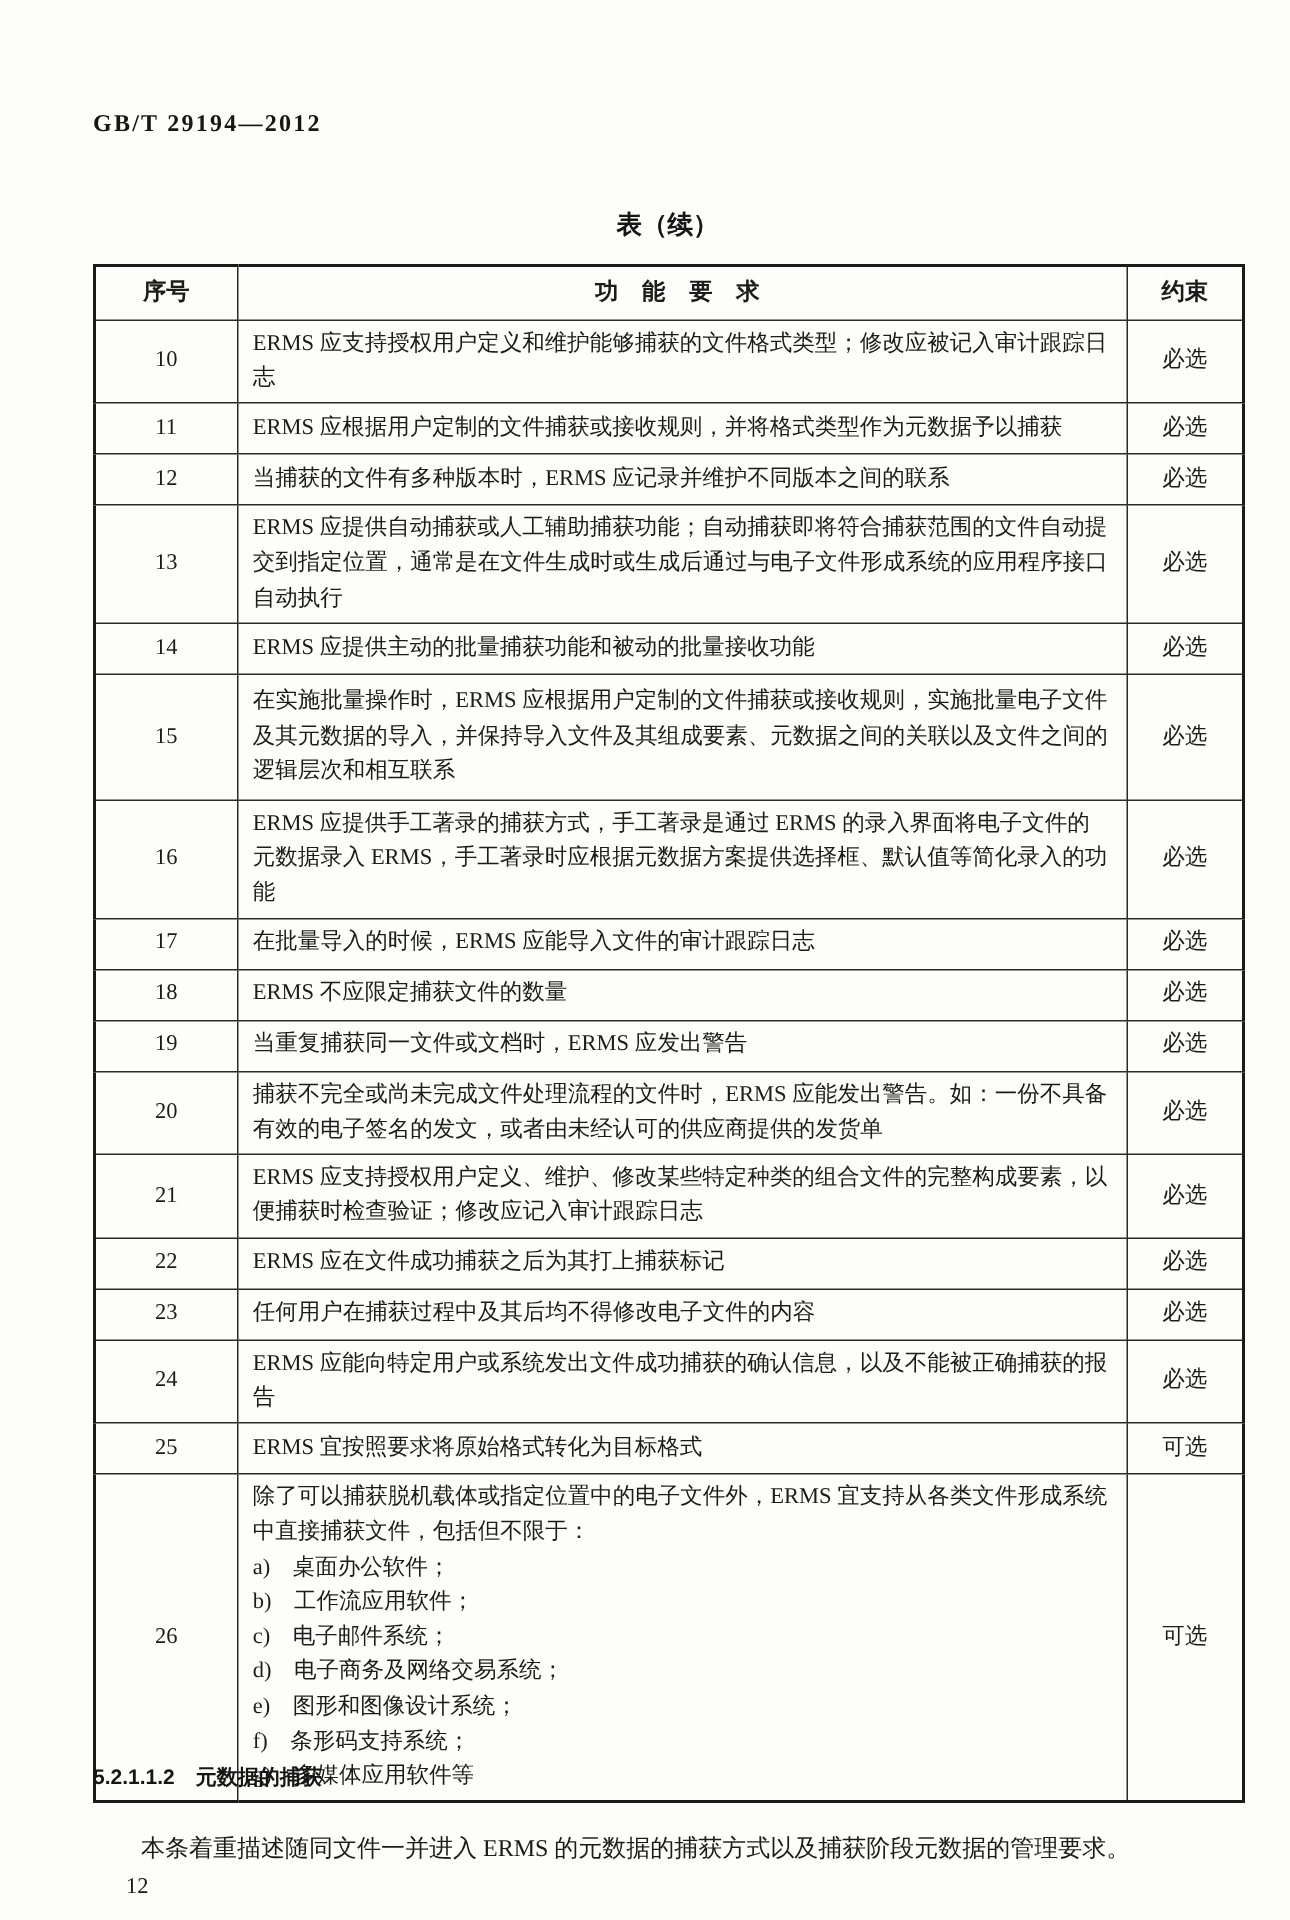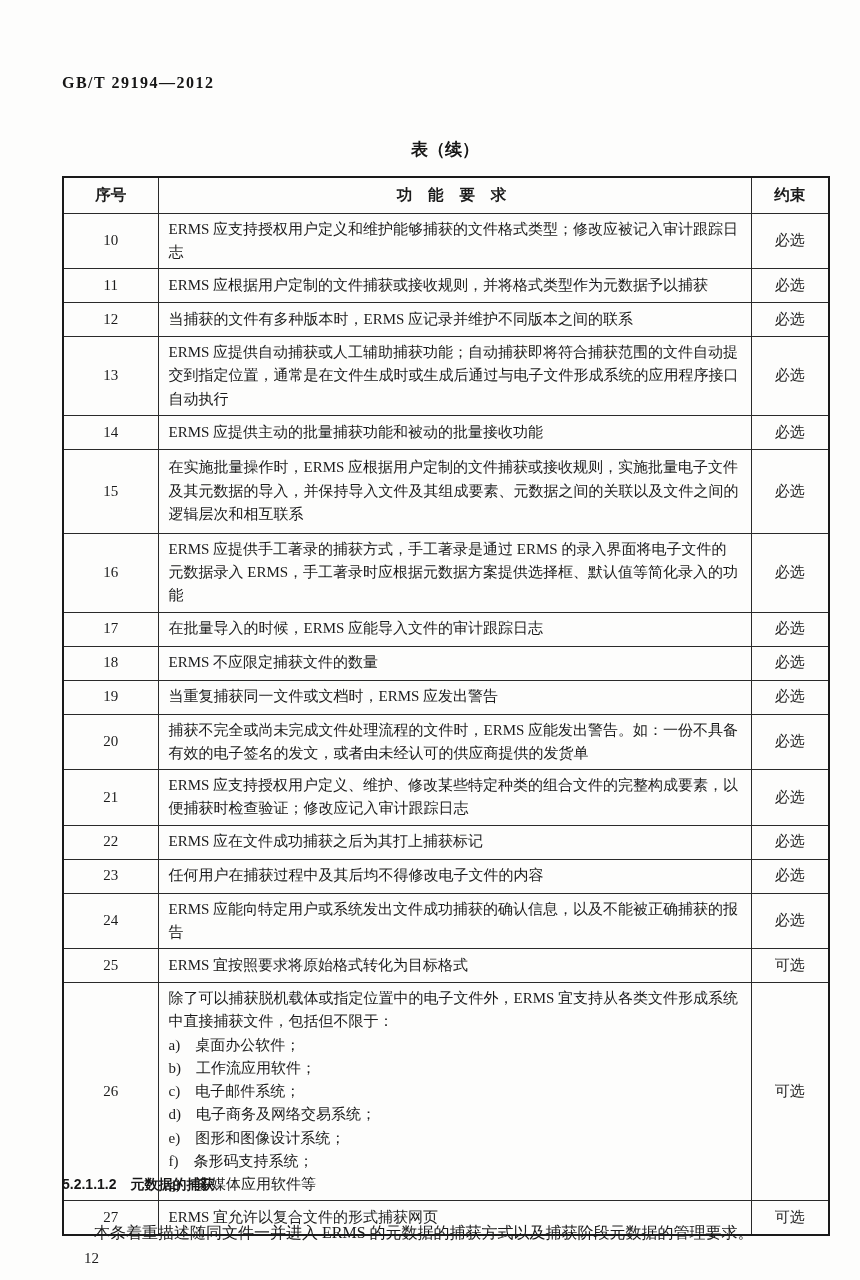--- a/index.html
+++ b/index.html
@@ -209,25 +209,20 @@
       <td class="req">除了可以捕获脱机载体或指定位置中的电子文件外，ERMS 宜支持从各类文件形成系统中直接捕获文件，包括但不限于：
 a)　桌面办公软件；
 b)　工作流应用软件；
 c)　电子邮件系统；
 d)　电子商务及网络交易系统；
 e)　图形和图像设计系统；
 f)　条形码支持系统；
 g)　多媒体应用软件等</td>
       <td class="cons">可选</td>
     </tr>
-    <tr class="h1">
-      <td class="no">27</td>
-      <td class="req">ERMS 宜允许以复合文件的形式捕获网页</td>
-      <td class="cons">可选</td>
-    </tr>
   </tbody>
     </table>
 
   <div class="section-heading">5.2.1.1.2　元数据的捕获</div>
 
   <div class="body-paragraph">本条着重描述随同文件一并进入 ERMS 的元数据的捕获方式以及捕获阶段元数据的管理要求。</div>
 
   <div class="page-number">12</div>
 
 </div>

